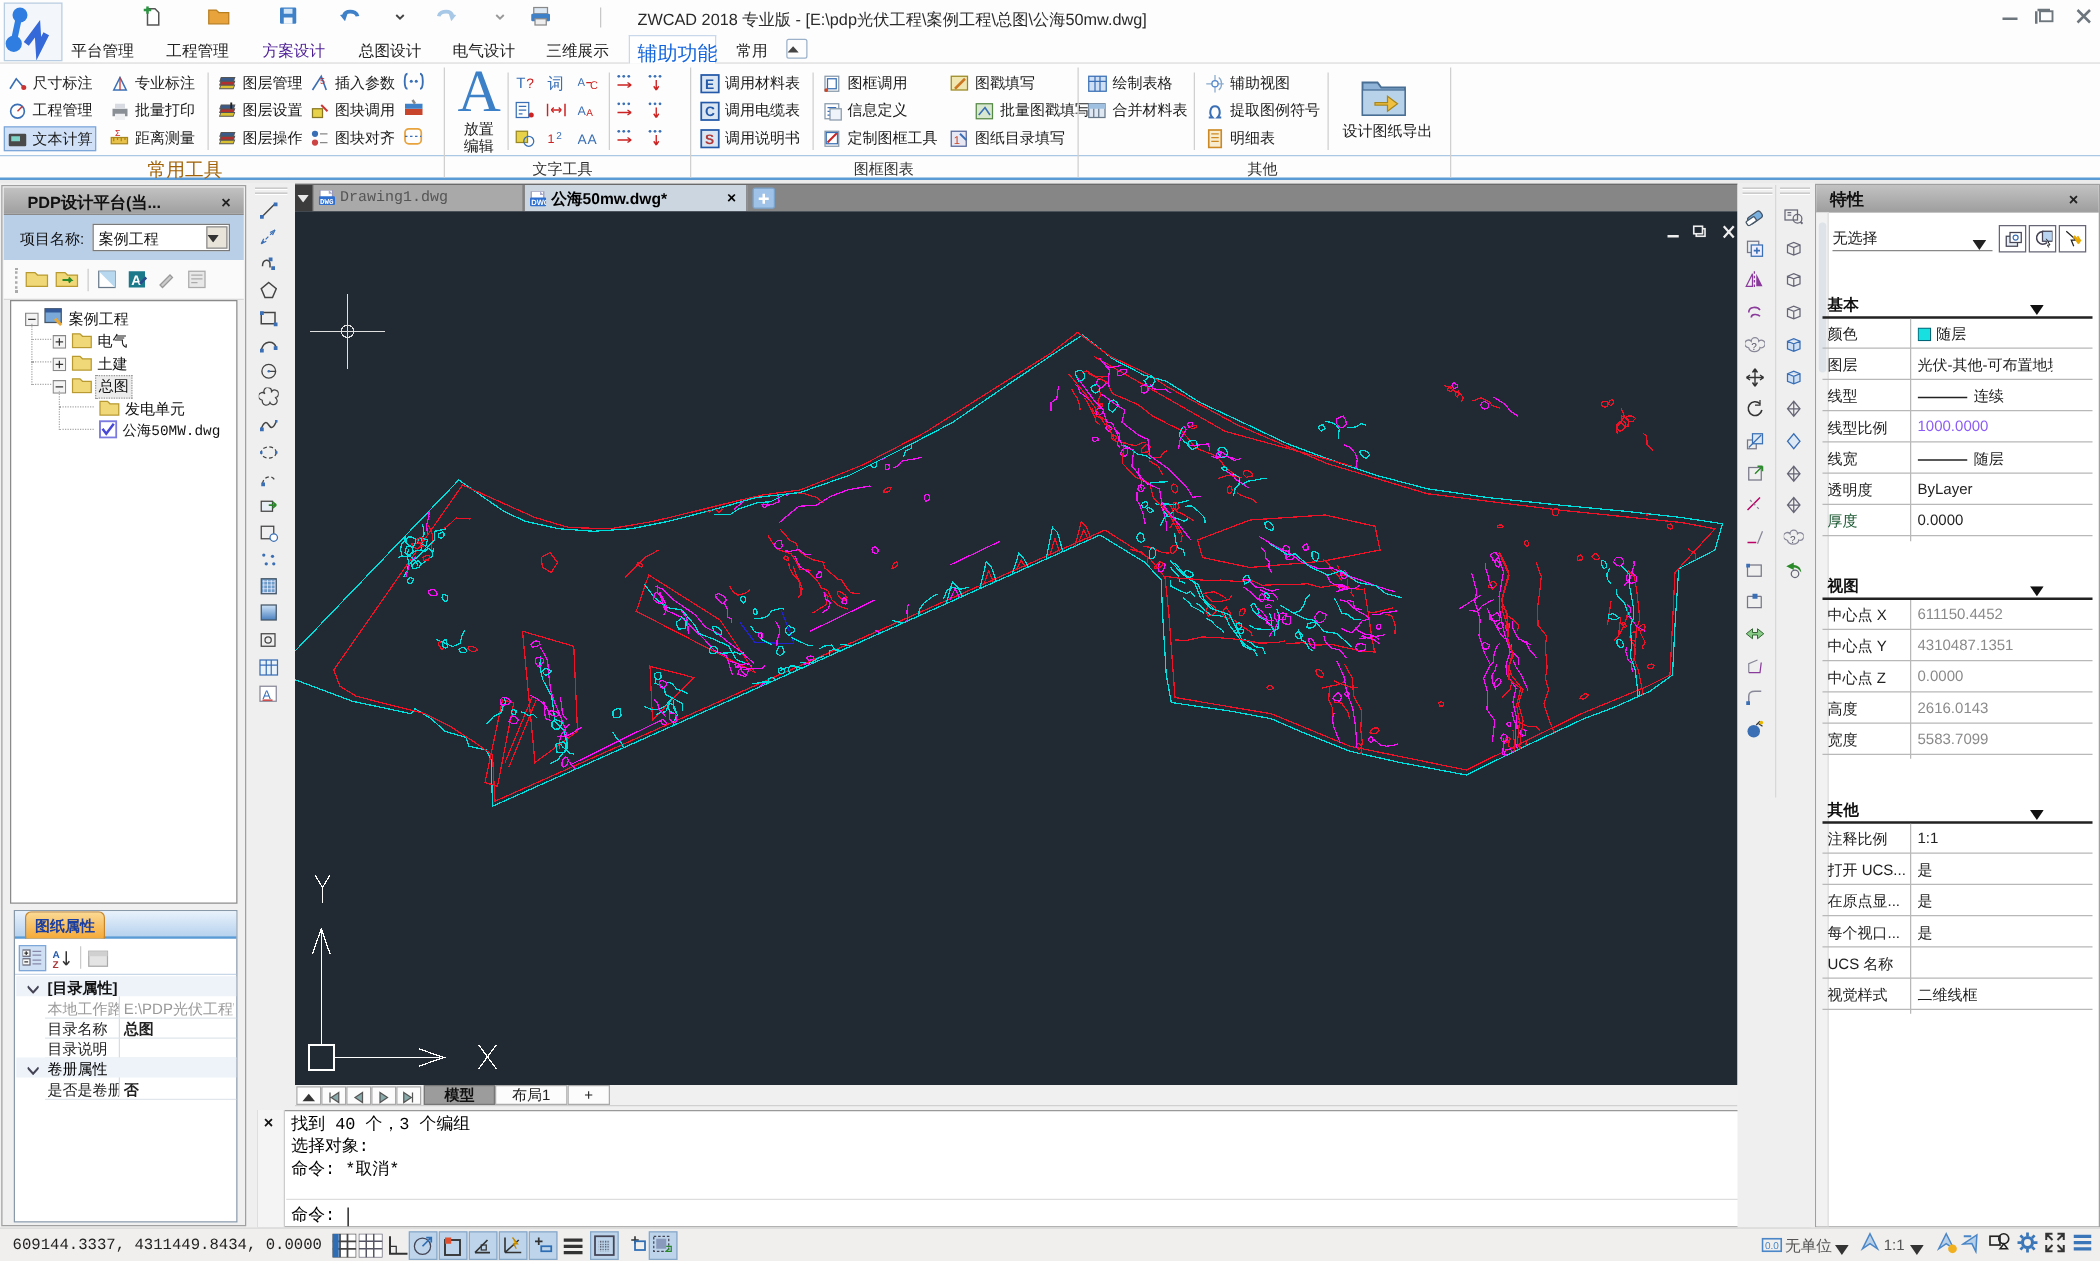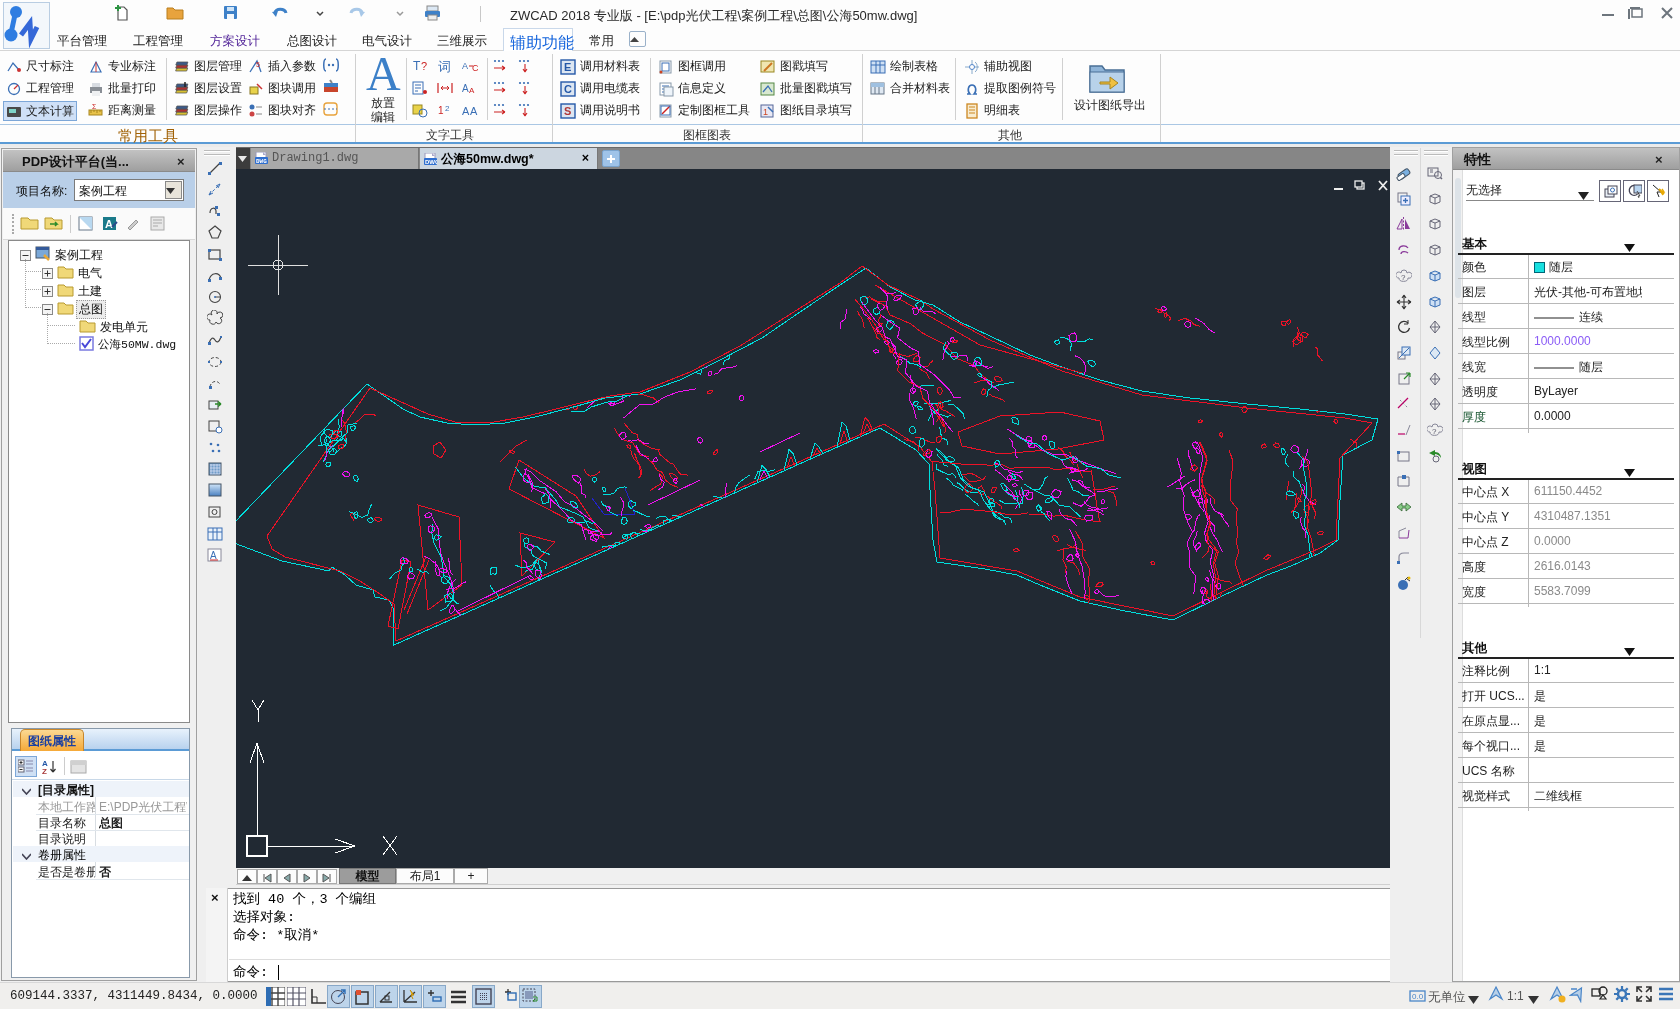--- a/index.html
+++ b/index.html
@@ -254,21 +254,21 @@
     </svg><span style="margin-left:4px;vertical-align:middle;">信息定义</span></div>
 <div class="abs" style="left:656px;top:101px;height:20px;padding:1px 2px;white-space:nowrap;"><svg class="ico" width="16" height="16" viewBox="0 0 16 16" style="">
       <rect x="2" y="2" width="11" height="12" fill="#fff" stroke="#8899aa"></rect>
       <path d="M4,11 L12,3" stroke="#cc2222" stroke-width="1.5"></path>
       <rect x="3" y="3" width="9" height="9" fill="none" stroke="#3a6fb5"></rect>
     </svg><span style="margin-left:4px;vertical-align:middle;">定制图框工具</span></div>
 <div class="abs" style="left:758px;top:57px;height:20px;padding:1px 2px;white-space:nowrap;"><svg class="ico" width="16" height="16" viewBox="0 0 16 16" style="">
       <rect x="1" y="2" width="13" height="11" fill="#f0e6b0" stroke="#998822"></rect>
       <path d="M4,12 L12,4" stroke="#cc7722" stroke-width="2"></path>
     </svg><span style="margin-left:4px;vertical-align:middle;">图戳填写</span></div>
-<div class="abs" style="left:758px;top:79px;height:20px;padding:1px 2px;white-space:nowrap;text-align:right;"><svg class="ico" width="16" height="16" viewBox="0 0 16 16" style="">
+<div class="abs" style="left:778px;top:79px;height:20px;padding:1px 2px;white-space:nowrap;text-align:right;"><svg class="ico" width="16" height="16" viewBox="0 0 16 16" style="">
       <rect x="1" y="2" width="13" height="12" fill="#d8e8d0" stroke="#558844"></rect>
       <path d="M3,11 L8,5 L12,11" stroke="#3a6fb5" stroke-width="1.3" fill="none"></path>
     </svg><span style="margin-left:4px;vertical-align:middle;">批量图戳填写</span></div>
 <div class="abs" style="left:758px;top:101px;height:20px;padding:1px 2px;white-space:nowrap;"><svg class="ico" width="16" height="16" viewBox="0 0 16 16" style="">
       <rect x="1" y="2" width="12" height="12" fill="#e8e8f4" stroke="#556699"></rect>
       <text x="3" y="12" font-size="9" fill="#cc4422">1</text>
       <path d="M8,4 L13,9" stroke="#3a6fb5" stroke-width="1.5"></path>
     </svg><span style="margin-left:4px;vertical-align:middle;">图纸目录填写</span></div>
 <div class="abs" style="left:647px;top:127px;width:120px;text-align:center;font-size:12px;color:#333;">图框图表</div>
 <div class="abs" style="left:862px;top:54px;width:1px;height:88px;background:#d0d0d0;"></div>

